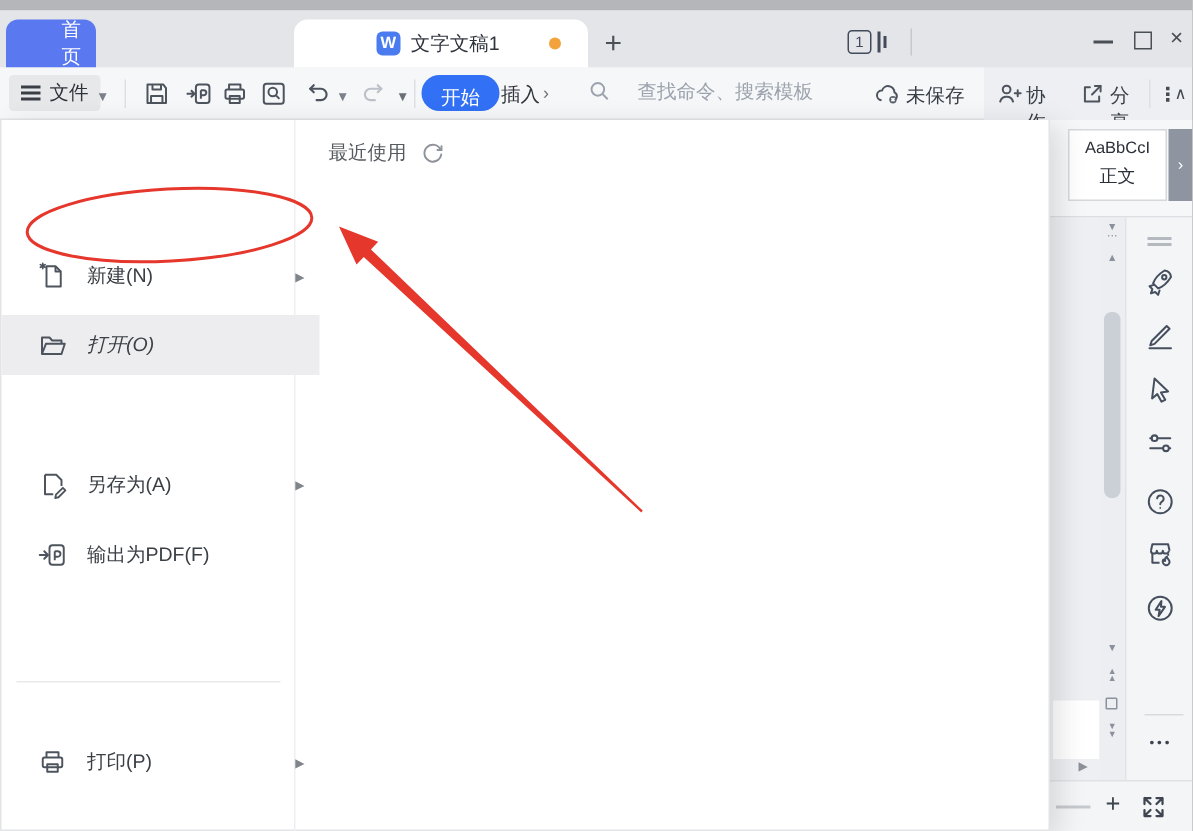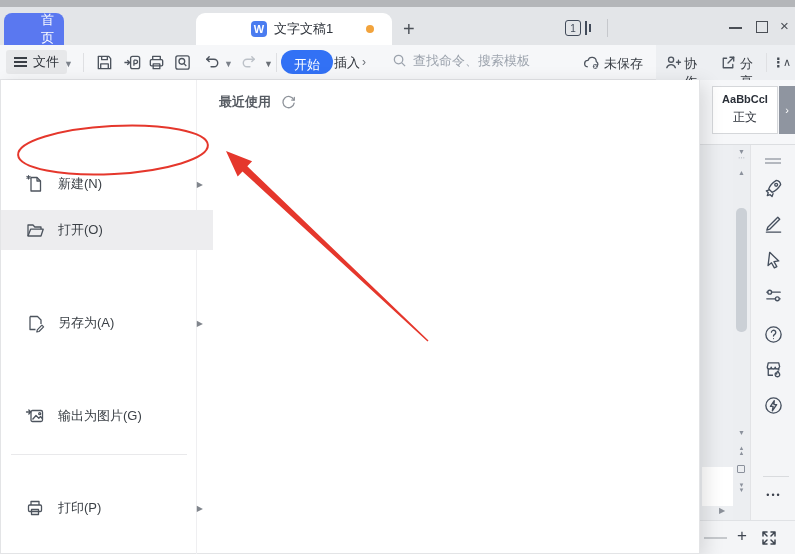--- a/index.html
+++ b/index.html
@@ -32,30 +32,30 @@
   
   .toolbar{left:0;top:45px;width:656px;height:35px;background:#f6f7f9;border-bottom:1px solid #e2e3e6;}
   .filepill{left:6px;top:5px;height:24px;background:#e7e8ea;border-radius:3px;display:flex;align-items:center;gap:6px;padding:0 8px;color:#2f333a;font-size:13px;}
   .hamb{display:inline-block;width:13px;}
   .hamb i{display:block;height:1.6px;background:#3a3f46;margin:2.4px 0;}
   .chev{color:#7b818a;font-size:9px;}
   .tbdiv{top:8px;width:1px;height:19px;background:#dfe0e3;}
   .tbic{top:7px;width:20px;height:20px;display:flex;align-items:center;justify-content:center;}
   .ribbonpill{left:281px;top:5px;height:24px;border-radius:13px;background:#3271f5;color:#fff;font-size:13px;display:flex;align-items:flex-end;padding:0 13px;}
   .ribbontab{left:334px;top:9px;font-size:13px;color:#2f333a;}
-  .searchwrap{left:392px;top:7px;display:flex;align-items:center;gap:4px;}
+  .searchwrap{left:392px;top:7px;display:flex;align-items:center;gap:16px;}
   .searchinput{border:none;background:transparent;outline:none;font-size:13px;color:#444;width:148px;}
   .searchinput::placeholder{color:#9ca3ad;}
   .tbtxt{font-size:13px;color:#3a3f46;top:10px;}
   .moredots{font-size:13px;color:#444a52;font-weight:bold;}
   .collapsechev{font-size:11px;color:#444a52;}
   
   .ribbon-rem{left:695px;top:80px;width:100px;height:65px;background:#f6f7f9;border-bottom:1px solid #dcdee1;}
   .stylebox{left:712px;top:86px;width:66px;height:48px;background:#fff;border:1px solid #d5d7da;text-align:center;color:#2a2f38;}
-  .stylebox .s1{font-size:11px;margin-top:6px;white-space:nowrap;overflow:hidden;font-weight:bold;}
+  .stylebox .s1{font-size:11px;margin-top:6px;white-space:nowrap;overflow:hidden;}
   .stylebox .s2{font-size:12px;margin-top:4px;}
   .stylestrip{left:779px;top:86px;width:16px;height:48px;background:#8f95a0;color:#fff;font-size:11px;display:flex;align-items:center;justify-content:center;}
   
   .docsliver{left:695px;top:145px;width:38px;height:375px;background:#edeff2;}
   .pagecorner{left:702px;top:467px;width:31px;height:39px;background:#ffffff;}
   .hscroll-arrow{left:719px;top:506px;font-size:8px;color:#8b9099;}
   .vscroll{left:733px;top:145px;width:17px;height:375px;background:#eceef1;}
   .vsic{left:2px;width:13px;text-align:center;color:#8b919c;}
   .thumb{left:3px;top:63px;width:11px;height:124px;border-radius:5px;background:#cbd0d6;}
   .dbl{line-height:5px;font-size:6px;}
@@ -72,21 +72,21 @@
   
   .dropdown{left:0;top:80px;width:700px;height:474px;background:#ffffff;border:1px solid #e3e4e6;border-top:none;box-shadow:6px 4px 18px rgba(0,0,0,.12);}
   .menucol{position:absolute;left:0;top:0;width:196px;height:474px;border-right:1px solid #efeff1;}
   .mi{position:absolute;left:0;width:212px;height:40px;display:flex;align-items:center;cursor:default;}
   .mi.hl{background:#ededef;}
   .mi .ic{position:absolute;left:24px;top:10px;width:20px;height:20px;}
   .mi .lb{position:absolute;left:57px;font-size:13px;color:#3b4046;white-space:nowrap;}
   .mi .ar{position:absolute;right:10px;font-size:8px;color:#80858c;}
   .menudivider{position:absolute;left:10px;top:374px;width:176px;height:1px;background:#e9e9eb;}
   .recenthead{position:absolute;left:218px;top:13px;display:flex;align-items:center;gap:10px;}
-  .recenthead .t{font-size:13px;color:#565b62;font-weight:bold;}
+  .recenthead .t{font-size:13px;color:#565b62;}
   svg{display:block;}
   .annot{left:0;top:0;width:795px;height:554px;pointer-events:none;z-index:60;}
 </style>
 </head>
 <body>
 
 <div id="app">
 
   <div class="abs topstrip"></div>
   <div class="abs titlebar">
@@ -311,21 +311,21 @@
           <svg width="20" height="20" viewBox="0 0 20 20" fill="none" stroke="#4d545e" stroke-width="1.3" stroke-linejoin="round">
               <path d="M6 3.5h6l3.5 3.5v10H6z"></path>
               <path d="M12 3.5V7h3.5"></path>
               <path d="M3.5 1.5v3.6M1.9 2.4l3.2 1.8M5.1 2.4L1.9 4.2" stroke-width="1.1" stroke-linecap="round"></path>
             </svg>
         </span>
         <span class="lb">新建(N)</span>
         <span class="ar">▶</span>
       </div>
 
-      <div class="mi hl" style="top:130px;">
+      <div class="mi hl" style="top:130px;font-style:italic;">
         <span class="ic">
           <svg width="20" height="20" viewBox="0 0 20 20" fill="none" stroke="#4d545e" stroke-width="1.3" stroke-linejoin="round">
               <path d="M3 16V5h5l1.8 2H16v2.2"></path>
               <path d="M5.6 9.2H18.2L16 16H3z"></path>
             </svg>
         </span>
         <span class="lb">打开(O)</span>
       </div>
 
 
@@ -334,32 +334,31 @@
           <svg width="20" height="20" viewBox="0 0 20 20" fill="none" stroke="#4d545e" stroke-width="1.3" stroke-linejoin="round">
               <path d="M5 3.5h7.5L16 7v4"></path>
               <path d="M5 3.5v13h5.5"></path>
               <path d="M12.3 16.8l4.6-4.6 1.7 1.7-4.6 4.6-2.2.5z" stroke-width="1.2"></path>
             </svg>
         </span>
         <span class="lb">另存为(A)</span>
         <span class="ar">▶</span>
       </div>
 
-
-      <div class="mi" style="top:316px;">
+      <div class="mi" style="top:270px;">
         <span class="ic">
           <svg width="20" height="20" viewBox="0 0 20 20" fill="none" stroke="#4d545e" stroke-width="1.3" stroke-linejoin="round">
-              <path d="M1.5 6h4M3.8 4L5.8 6l-2 2" stroke-linecap="round"></path>
-              <rect x="6" y="4.5" width="11.5" height="11" rx="1.5"></rect>
-              <path d="M7.5 13.5L11 9.5l2.8 2.8 1.7-1.8 2 2.3"></path>
-              <circle cx="14.7" cy="7.7" r="1"></circle>
-            </svg>
-        </span>
-        <span class="lb">输出为图片(G)</span>
-      </div>
+              <path d="M1.5 10h5M4.5 7.5L7 10l-2.5 2.5" stroke-linecap="round"></path>
+              <rect x="8" y="3.5" width="9.5" height="13" rx="2"></rect>
+              <path d="M11.5 7.5v6M11.5 7.5h2a1.8 1.8 0 1 1 0 3.6h-2"></path>
+            </svg>
+        </span>
+        <span class="lb">输出为PDF(F)</span>
+      </div>
+
 
 
       <div class="mi" style="top:408px;">
         <span class="ic">
           <svg width="20" height="20" viewBox="0 0 20 20" fill="none" stroke="#4d545e" stroke-width="1.3" stroke-linejoin="round">
               <path d="M6 7V3.5h8V7"></path>
               <rect x="3.5" y="7" width="13" height="6.5" rx="1.2"></rect>
               <path d="M6.5 11.5h7v5h-7z"></path>
             </svg>
         </span>

